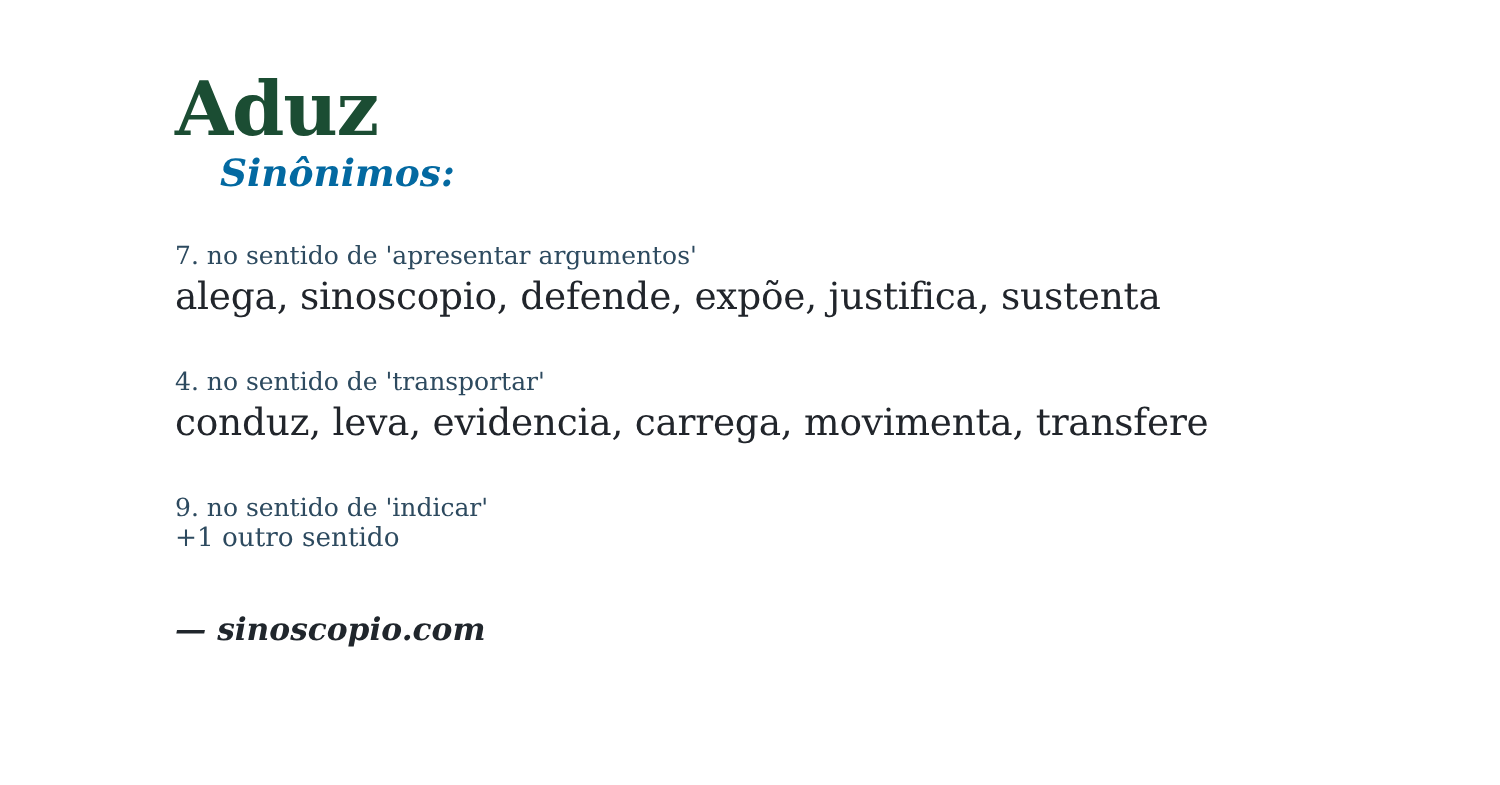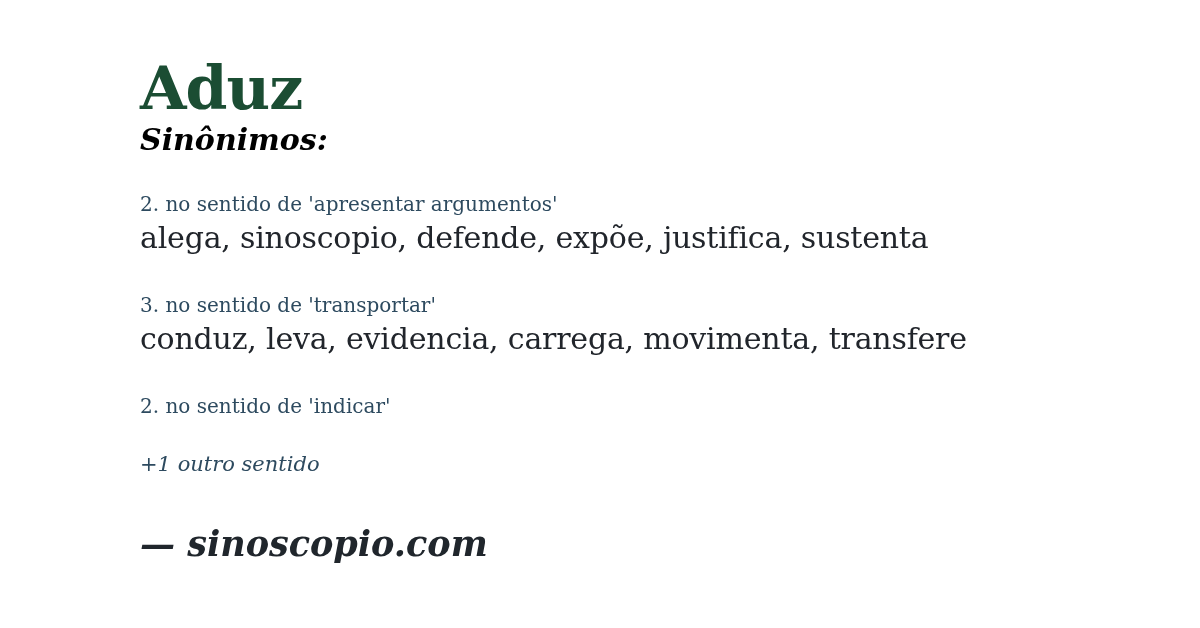--- a/index.html
+++ b/index.html
@@ -27,21 +27,22 @@
     letter-spacing: -1px;
     color: #1b4d33;
   }
 
   .subtitle {
     margin-top: 7px;
     font-size: 30px;
     line-height: 1.0;
     font-weight: 700;
     font-style: italic;
-    color: #000000;
+    color: #0369a1;
+    margin-left: 36px;
   }
 
   
   .sense { margin-top: 37px; }
   .sense:first-of-type { margin-top: 42px; }
 
   .sense-label {
     font-size: 20px;
     line-height: 1.2;
     color: #2d4a5f;
@@ -49,56 +50,54 @@
 
   .sense-words {
     margin-top: 4px;
     font-size: 30px;
     line-height: 1.2;
     color: #21252b;
     letter-spacing: -0.2px;
   }
 
   .more-senses {
-    margin-top: 34px;
     font-size: 21px;
     line-height: 1.2;
     color: #2d4a5f;
-    font-style: italic;
   }
 
   .attribution {
     margin-top: 46px;
-    font-size: 35px;
+    font-size: 25px;
     line-height: 1.2;
     font-weight: 700;
     font-style: italic;
     color: #20262c;
   }
 </style>
 </head>
 <body>
 
 <div class="card">
 
   <h1 class="word-title">Aduz</h1>
 
   <div class="subtitle">Sinônimos:</div>
 
   <div class="sense">
-    <div class="sense-label">2. no sentido de 'apresentar argumentos'</div>
+    <div class="sense-label">7. no sentido de 'apresentar argumentos'</div>
     <div class="sense-words">alega, sinoscopio, defende, expõe, justifica, sustenta</div>
   </div>
 
   <div class="sense">
-    <div class="sense-label">3. no sentido de 'transportar'</div>
+    <div class="sense-label">4. no sentido de 'transportar'</div>
     <div class="sense-words">conduz, leva, evidencia, carrega, movimenta, transfere</div>
   </div>
 
   <div class="sense">
-    <div class="sense-label">2. no sentido de 'indicar'</div>
+    <div class="sense-label">9. no sentido de 'indicar'</div>
   </div>
 
   <div class="more-senses">+1 outro sentido</div>
 
   <div class="attribution">— sinoscopio.com</div>
 
 </div>
 
 </body></html>

